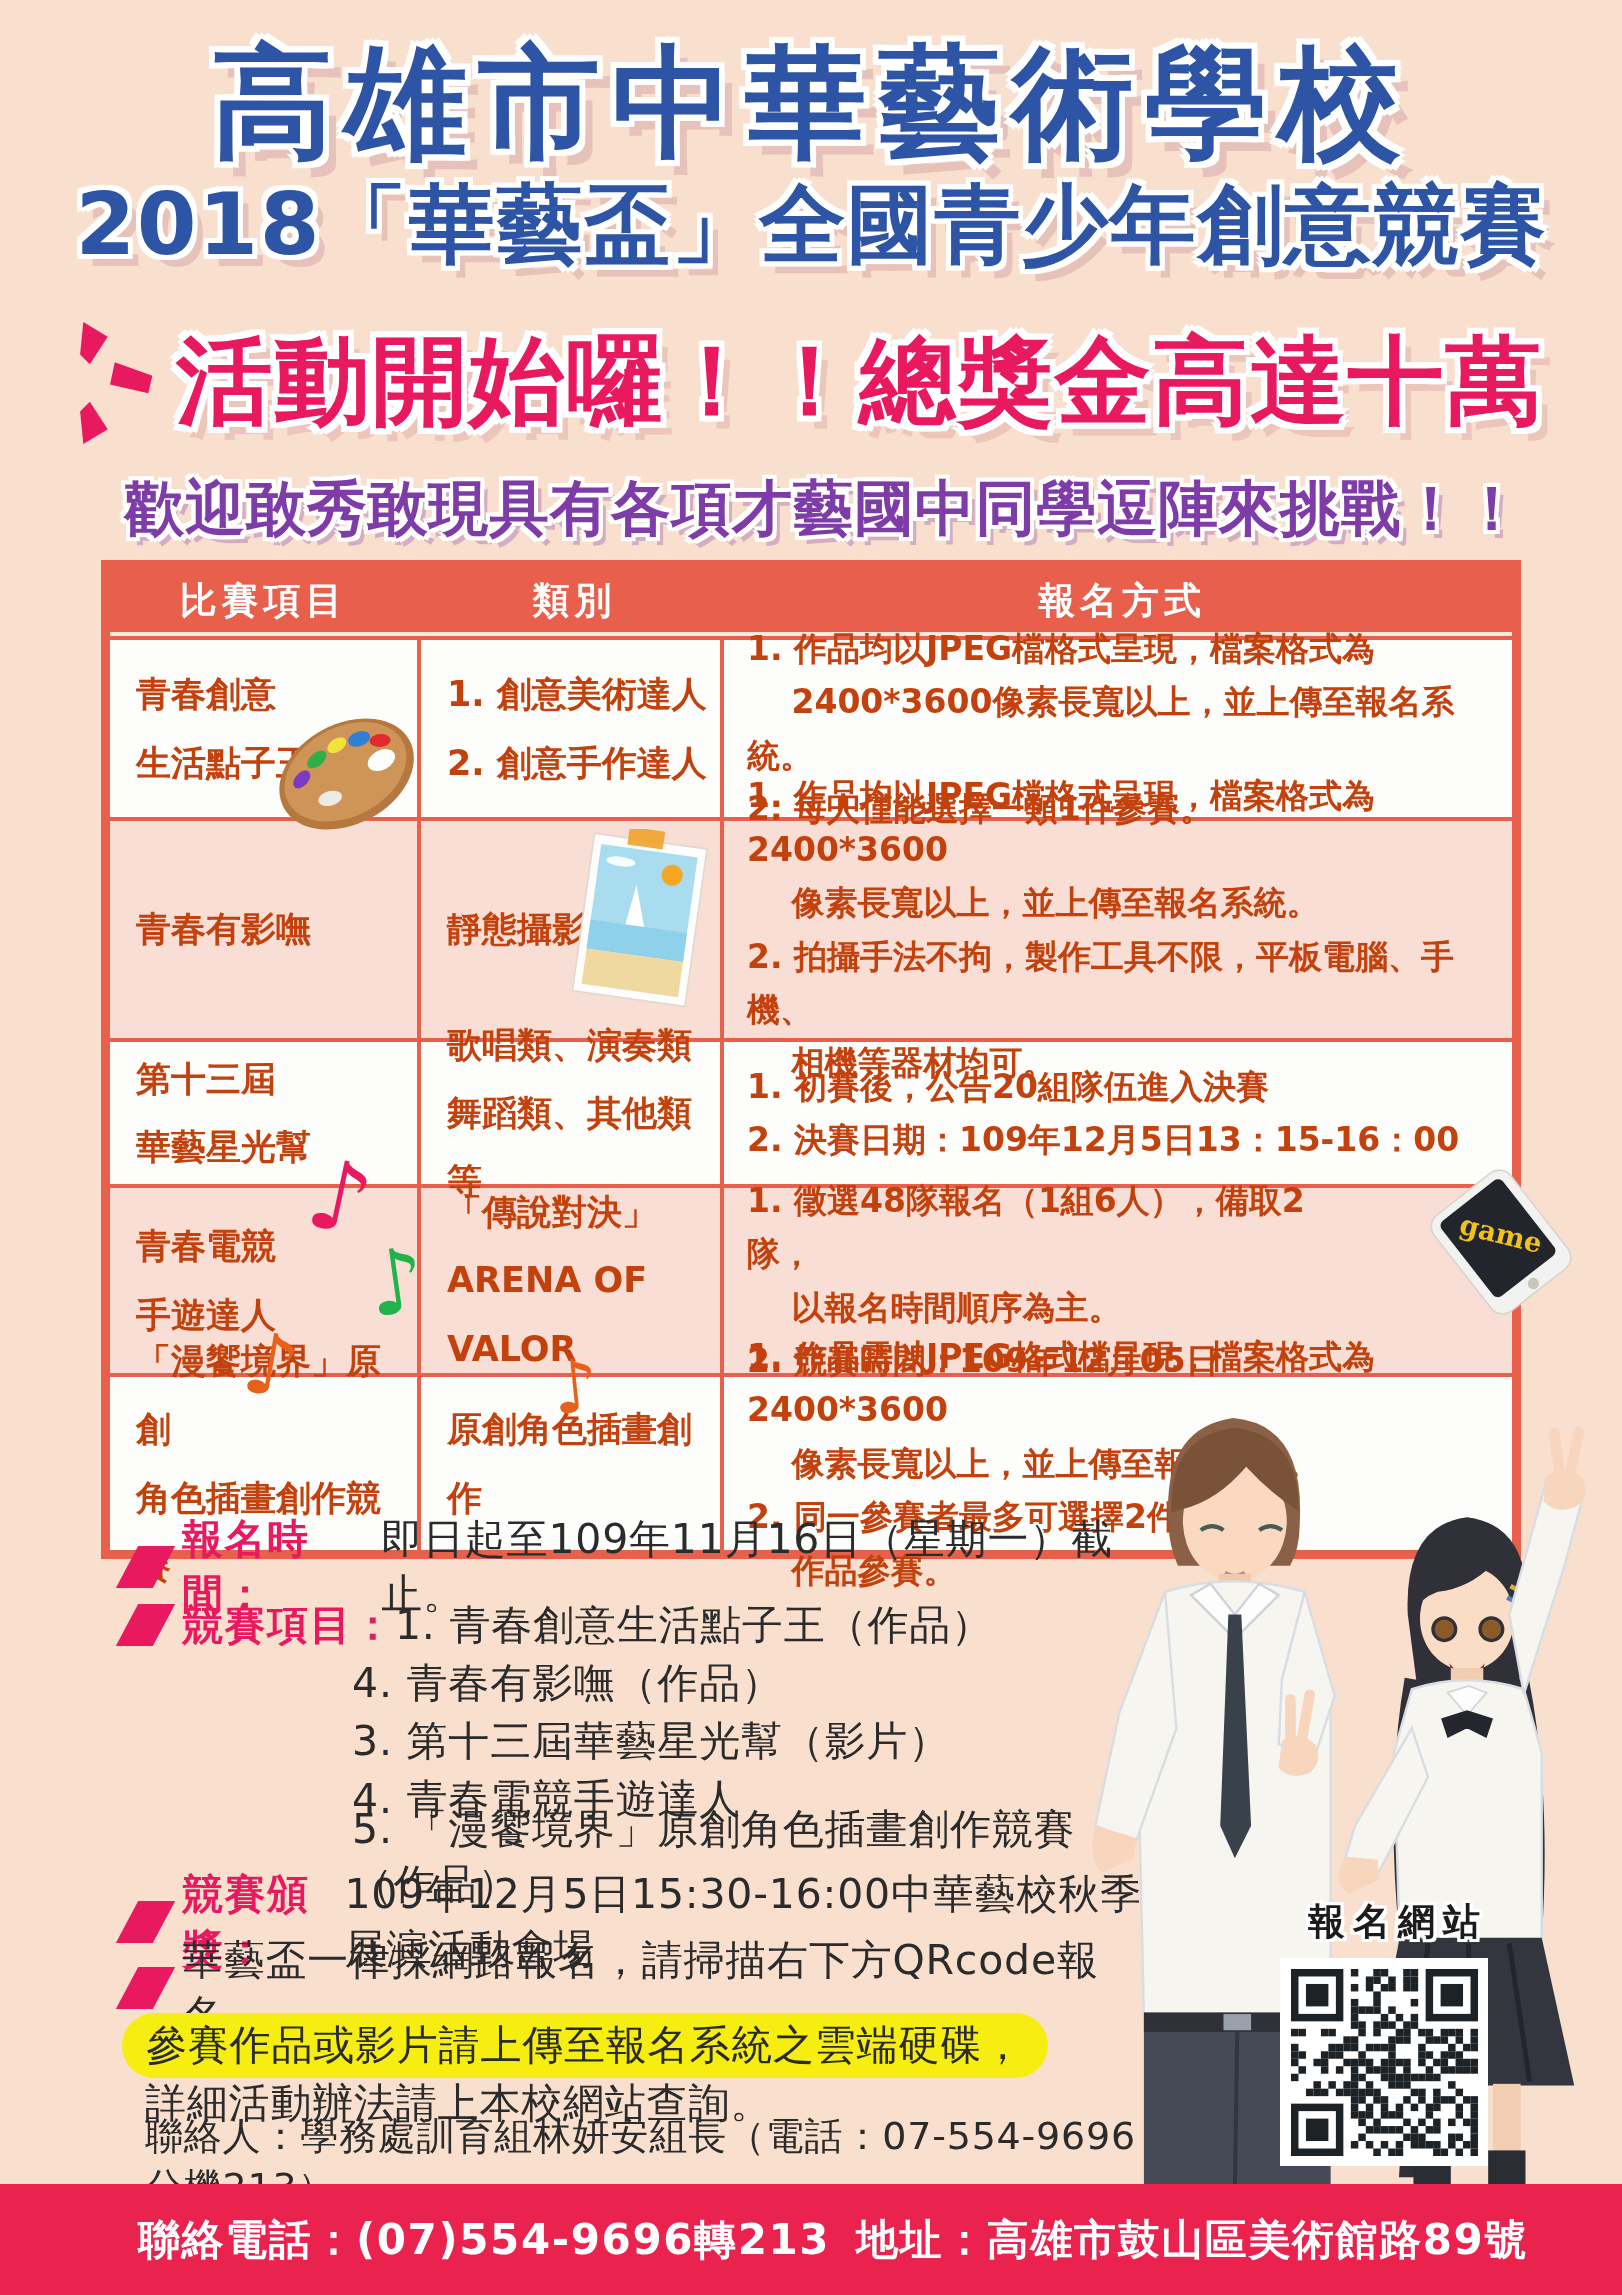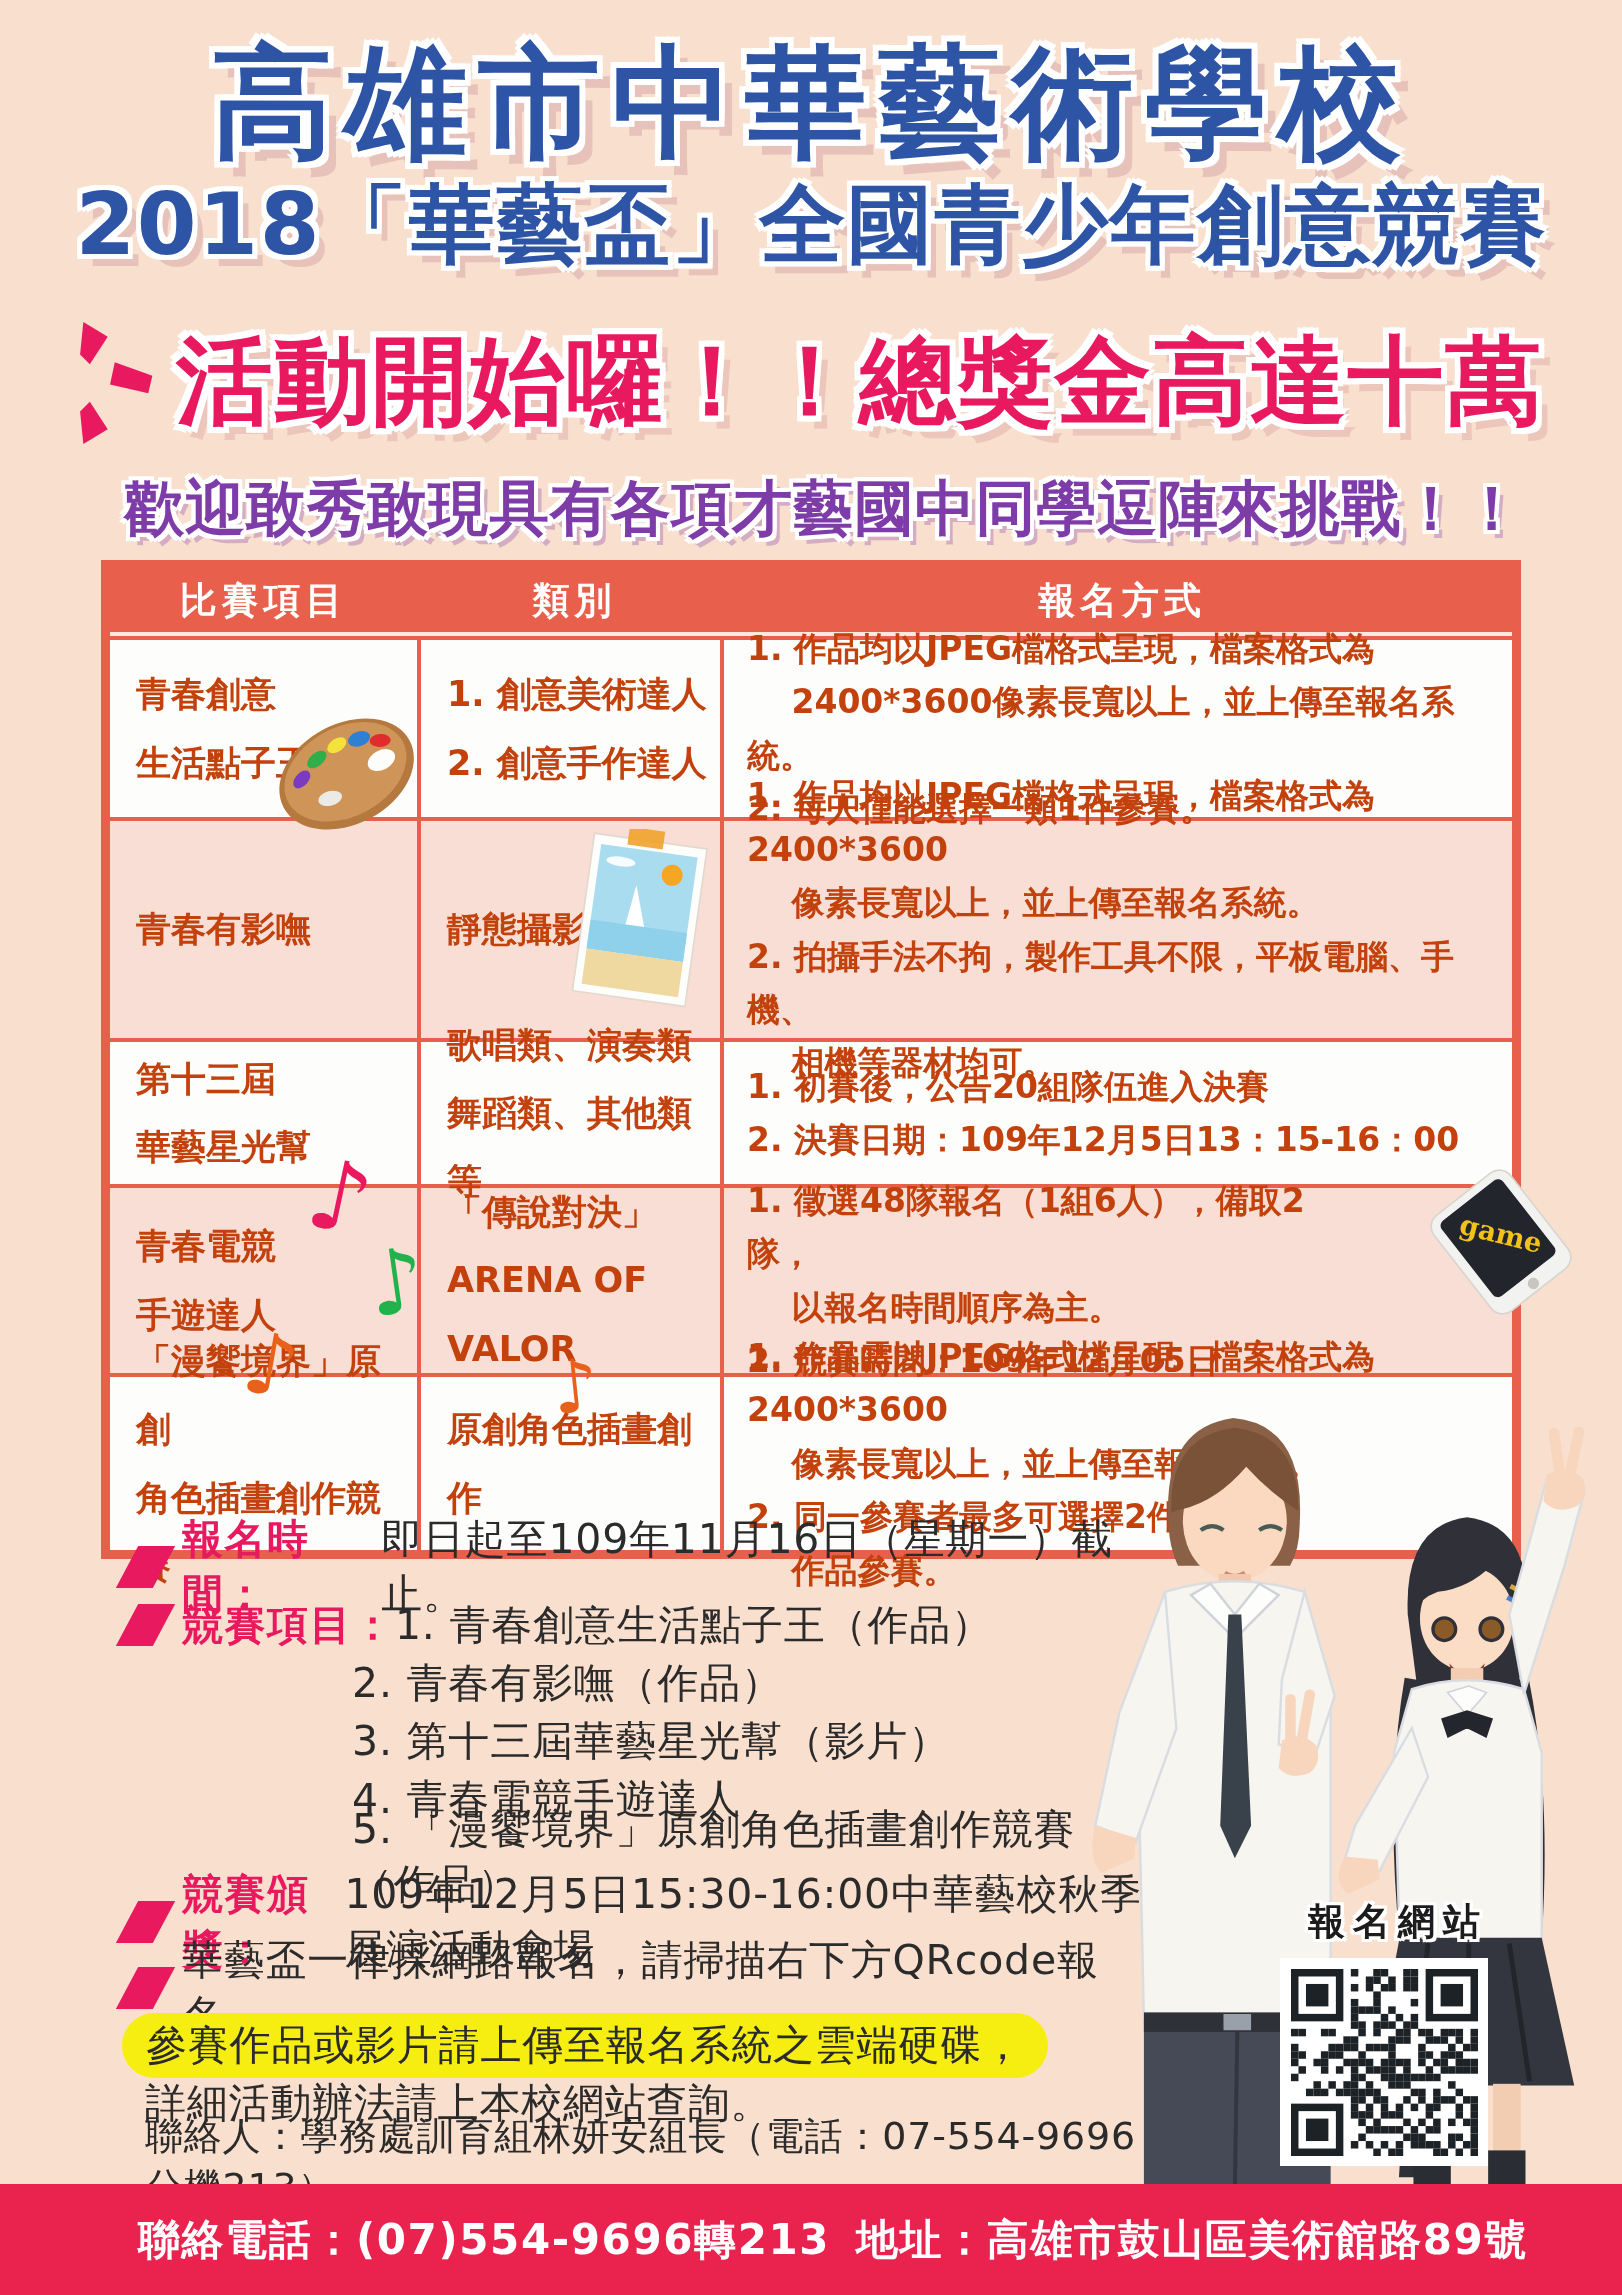--- a/index.html
+++ b/index.html
@@ -193,21 +193,21 @@
       <div class="bullet"></div>
       <span class="ilabel">報名時間：</span>
       <span class="itext">即日起至109年11月16日（星期一）截止。</span>
     </div>
     <div class="info-line">
       <div class="bullet"></div>
       <span class="ilabel">競賽項目：</span>
       <span class="itext">1. 青春創意生活點子王（作品）</span>
     </div>
     <div class="info-line indent">
-      <span class="itext">2. 青春有影嘸（作品）</span>
+      <span class="itext">4. 青春有影嘸（作品）</span>
     </div>
     <div class="info-line indent">
       <span class="itext">3. 第十三屆華藝星光幫（影片）</span>
     </div>
     <div class="info-line indent">
       <span class="itext">4. 青春電競手遊達人</span>
     </div>
     <div class="info-line indent">
       <span class="itext">5. 「漫饗境界」原創角色插畫創作競賽（作品）</span>
     </div>

